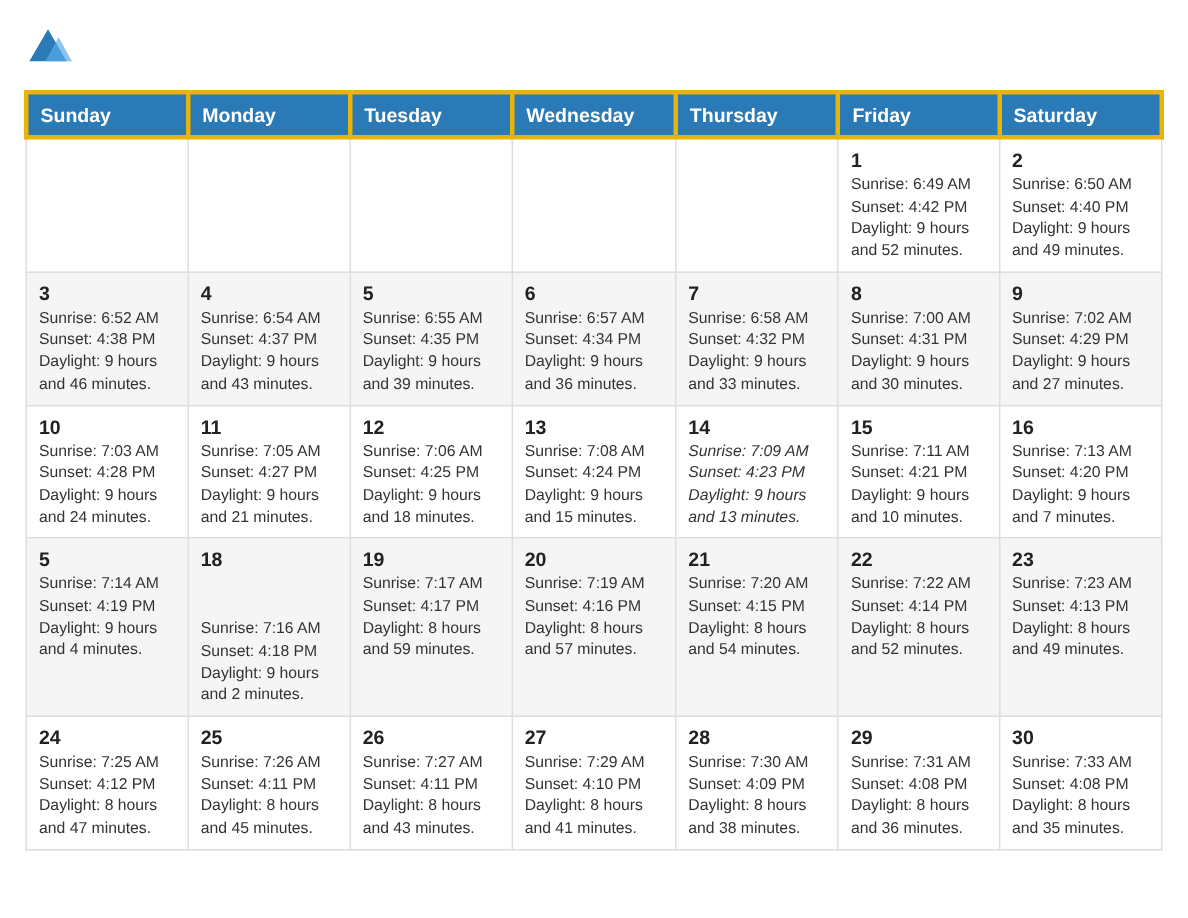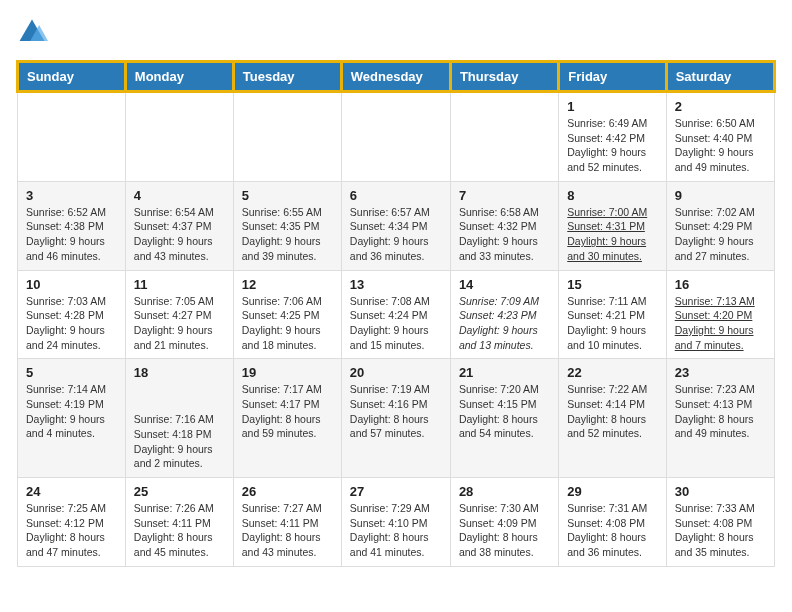--- a/index.html
+++ b/index.html
@@ -171,21 +171,21 @@
         </td>
         <td>
           <span class="day-num">7</span>
           <div class="day-info" style="white-space: pre-line;">Sunrise: 6:58 AM
 Sunset: 4:32 PM
 Daylight: 9 hours
 and 33 minutes.</div>
         </td>
         <td>
           <span class="day-num">8</span>
-          <div class="day-info" style="white-space: pre-line; text-decoration: underline;">Sunrise: 7:00 AM
+          <div class="day-info" style="white-space: pre-line;">Sunrise: 7:00 AM
 Sunset: 4:31 PM
 Daylight: 9 hours
 and 30 minutes.</div>
         </td>
         <td>
           <span class="day-num">9</span>
           <div class="day-info" style="white-space: pre-line;">Sunrise: 7:02 AM
 Sunset: 4:29 PM
 Daylight: 9 hours
 and 27 minutes.</div>
@@ -229,21 +229,21 @@
         </td>
         <td>
           <span class="day-num">15</span>
           <div class="day-info" style="white-space: pre-line;">Sunrise: 7:11 AM
 Sunset: 4:21 PM
 Daylight: 9 hours
 and 10 minutes.</div>
         </td>
         <td>
           <span class="day-num">16</span>
-          <div class="day-info" style="white-space: pre-line; text-decoration: underline;">Sunrise: 7:13 AM
+          <div class="day-info" style="white-space: pre-line;">Sunrise: 7:13 AM
 Sunset: 4:20 PM
 Daylight: 9 hours
 and 7 minutes.</div>
         </td>
       </tr>
       <tr>
         <td>
           <span class="day-num">5</span>
           <div class="day-info" style="white-space: pre-line;">Sunrise: 7:14 AM
 Sunset: 4:19 PM

